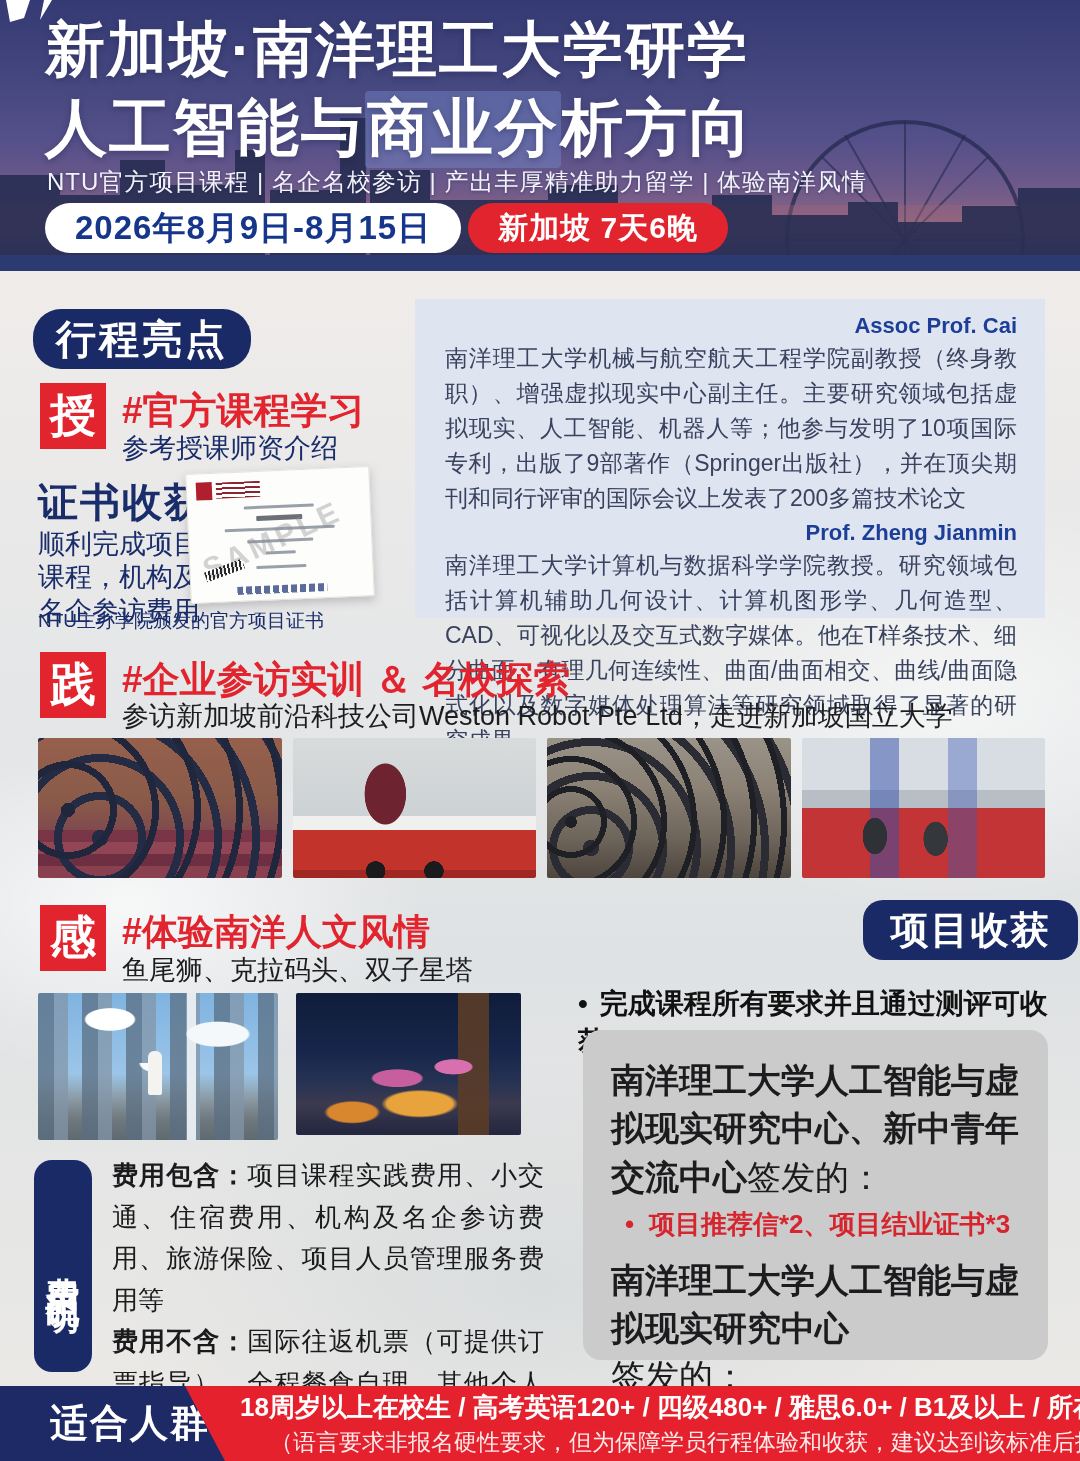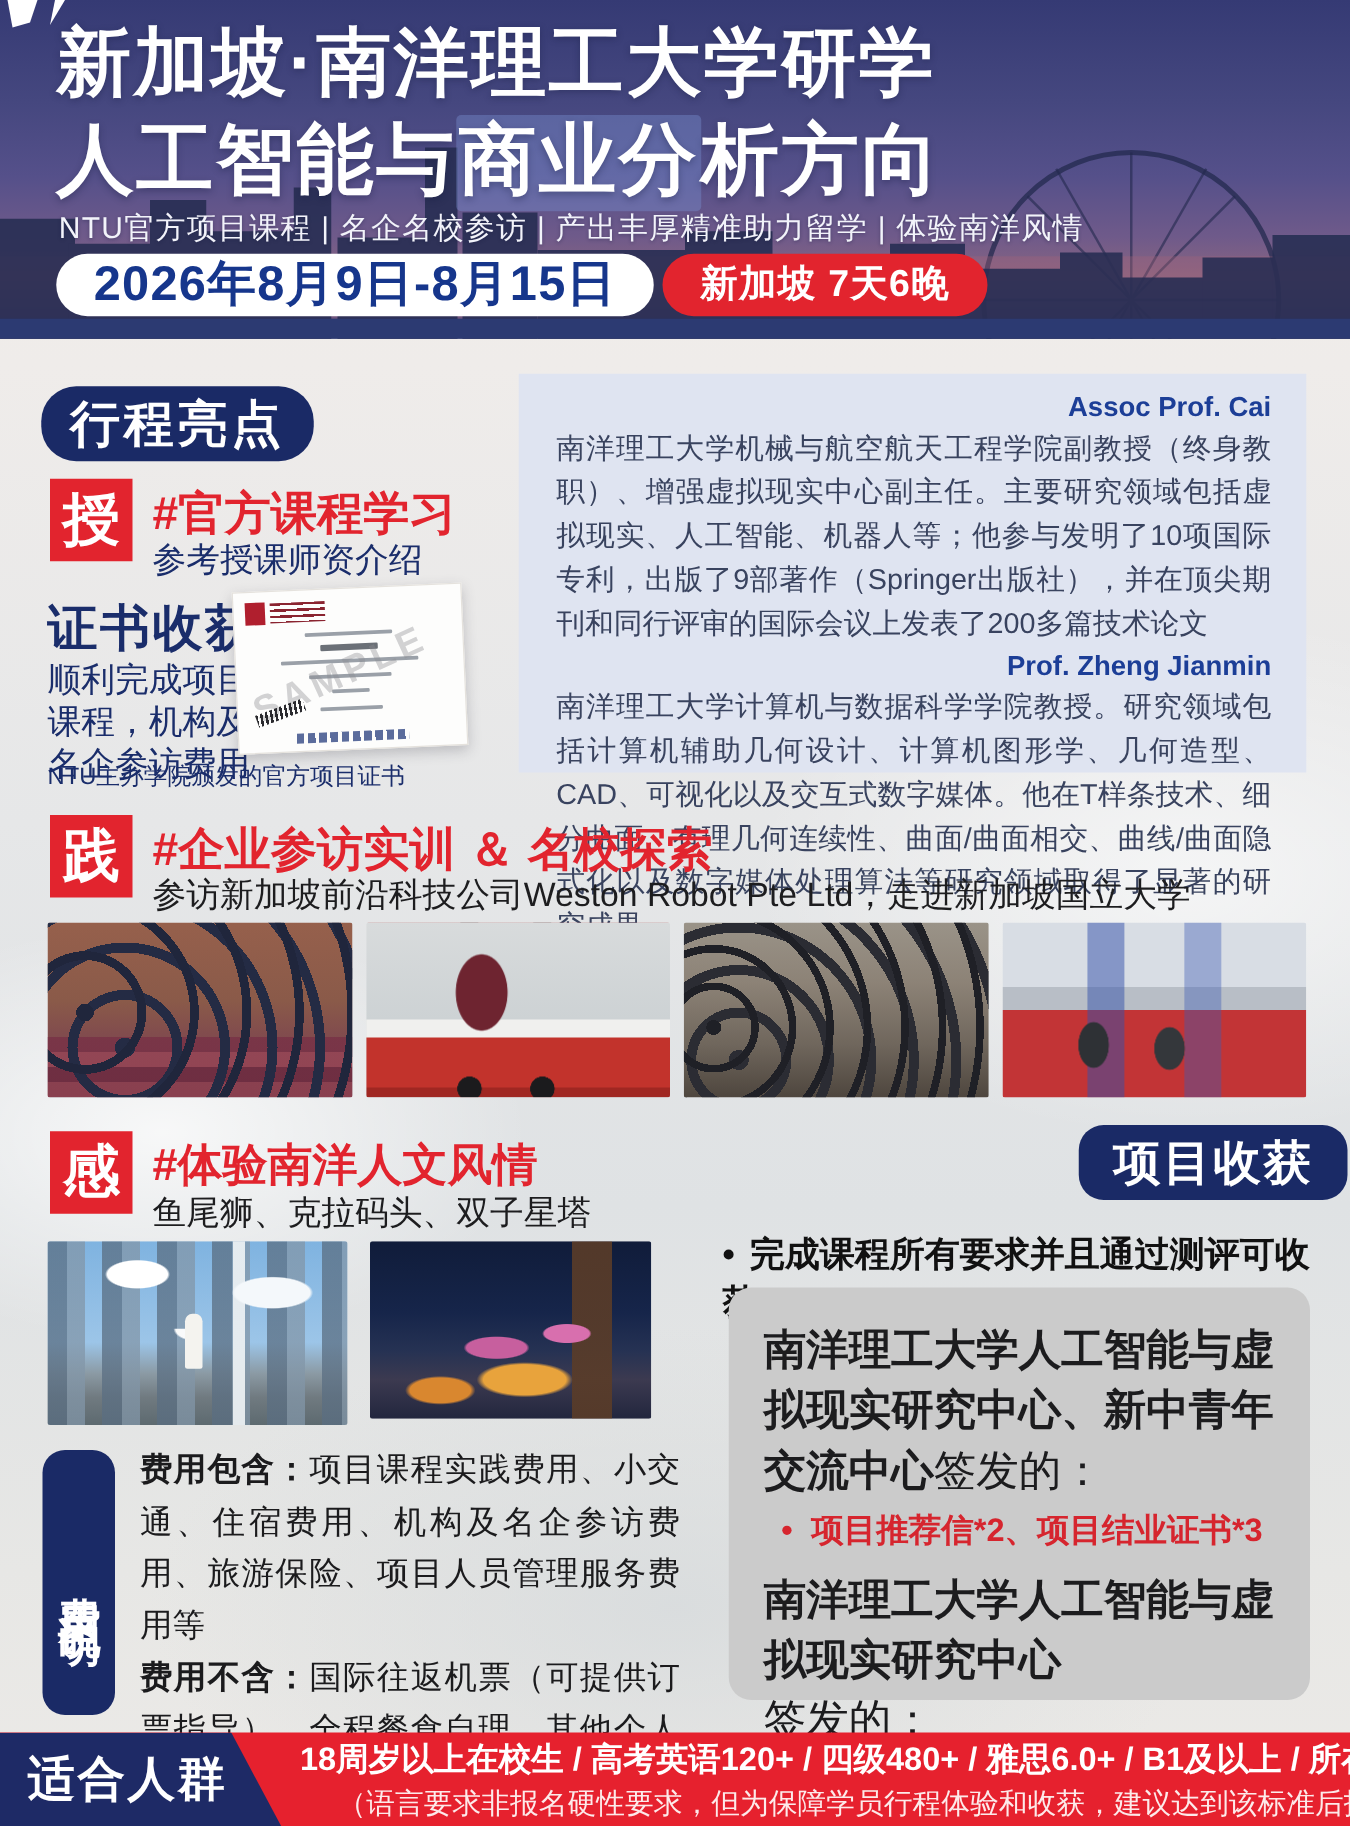--- a/index.html
+++ b/index.html
@@ -18,21 +18,21 @@
     position:absolute;left:0;top:0;width:1080px;height:271px;overflow:hidden;
     background:linear-gradient(180deg,#353a74 0%,#45477f 30%,#55508a 52%,#6f5a8a 70%,#8a6580 82%,#5a5080 92%,#3c4273 100%);
   }
   .header svg{position:absolute;left:0;top:0;}
   .header-bottom-bar{position:absolute;left:0;bottom:0;width:100%;height:16px;background:#2c3a72;}
   .h-title{position:absolute;left:45px;top:16px;color:#ffffff;font-size:60px;font-weight:bold;letter-spacing:2px;line-height:1.12;white-space:nowrap;text-shadow:0 2px 6px rgba(20,25,60,.35);}
   .h-title2{position:absolute;left:45px;top:86px;color:#ffffff;font-size:62px;font-weight:bold;letter-spacing:2px;white-space:nowrap;text-shadow:0 2px 6px rgba(20,25,60,.35);}
   .h-title2 .hl{background:rgba(120,140,205,.42);border-radius:4px;padding:2px 2px 6px 2px;}
   .h-sub{position:absolute;left:47px;top:166px;color:#f2f3fa;font-size:24px;letter-spacing:1px;white-space:nowrap;text-shadow:0 1px 3px rgba(20,25,60,.4);}
   .pills{position:absolute;left:45px;top:203px;display:flex;gap:7px;align-items:center;}
-  .pill-date{height:50px;line-height:50px;padding:0 30px;background:#ffffff;border-radius:26px;color:#16368c;font-size:39px;font-weight:bold;letter-spacing:1px;}
+  .pill-date{height:50px;line-height:50px;padding:0 30px;background:#ffffff;border-radius:26px;color:#16368c;font-size:33px;font-weight:bold;letter-spacing:1px;}
   .pill-loc{height:50px;line-height:50px;padding:0 30px;background:#e2242e;border-radius:26px;color:#ffffff;font-size:30px;font-weight:bold;letter-spacing:1px;}
   .top-deco{position:absolute;left:742px;top:-6px;width:70px;height:46px;}
   
   .navy-badge{position:absolute;background:#1a2a66;border-radius:18px;color:#fff;font-weight:bold;display:flex;align-items:center;justify-content:center;}
   .red-square{position:absolute;width:66px;height:66px;background:#e2242e;color:#fff;font-size:46px;font-weight:bold;display:flex;align-items:center;justify-content:center;}
   .red-heading{position:absolute;color:#e2242e;font-size:37px;font-weight:bold;white-space:nowrap;}
   .sub-heading{position:absolute;color:#1d1d1f;font-size:27px;white-space:nowrap;}
   .photo{border-radius:2px;overflow:hidden;position:relative;}
   
   .badge-highlights{left:33px;top:298px;width:218px;height:60px;font-size:40px;border-radius:28px;letter-spacing:3px;margin-top:11px;}
@@ -105,21 +105,21 @@
   .gains-panel .bld{font-weight:bold;}
   .gain-bullet{color:#d6252e;font-size:26px;font-weight:bold;line-height:1.35;margin:4px 0 14px 14px;position:relative;padding-left:24px;}
   .gain-bullet::before{content:"•";position:absolute;left:0;top:0;}
   
   .fees-badge{left:34px;top:1160px;width:58px;height:212px;font-size:34px;border-radius:18px;}
   .fees-badge span{writing-mode:vertical-rl;letter-spacing:8px;}
   .fees-text{position:absolute;left:112px;top:1155px;width:432px;color:#1b1b1d;font-size:26px;line-height:1.6;text-align:justify;}
   .fees-text b{font-weight:bold;}
   
   .footer{position:absolute;left:0;top:1386px;width:1080px;height:75px;background:#e6212e;}
-  .footer-blue{position:absolute;left:0;top:0;width:230px;height:75px;background:#1e2a66;clip-path:polygon(0 0,185px 0,225px 75px,0 75px);display:flex;align-items:center;}
+  .footer-blue{position:absolute;left:0;top:0;width:230px;height:75px;background:#1e2a66;clip-path:polygon(0 0,185px 0,225px 75px,0 75px);display:flex;align-items:center;padding-left:28px;}
   .footer-blue span{color:#fff;font-size:38px;font-weight:bold;letter-spacing:2px;margin-left:22px;}
   .footer-lines{position:absolute;left:240px;top:0;width:830px;height:75px;display:flex;flex-direction:column;justify-content:center;gap:2px;}
   .f-line1{color:#fff;font-size:26px;font-weight:bold;white-space:nowrap;}
   .f-line2{color:#fdeaea;font-size:23px;white-space:nowrap;margin-left:30px;}
 </style>
 </head>
 <body>
 
 <div class="poster">
 

